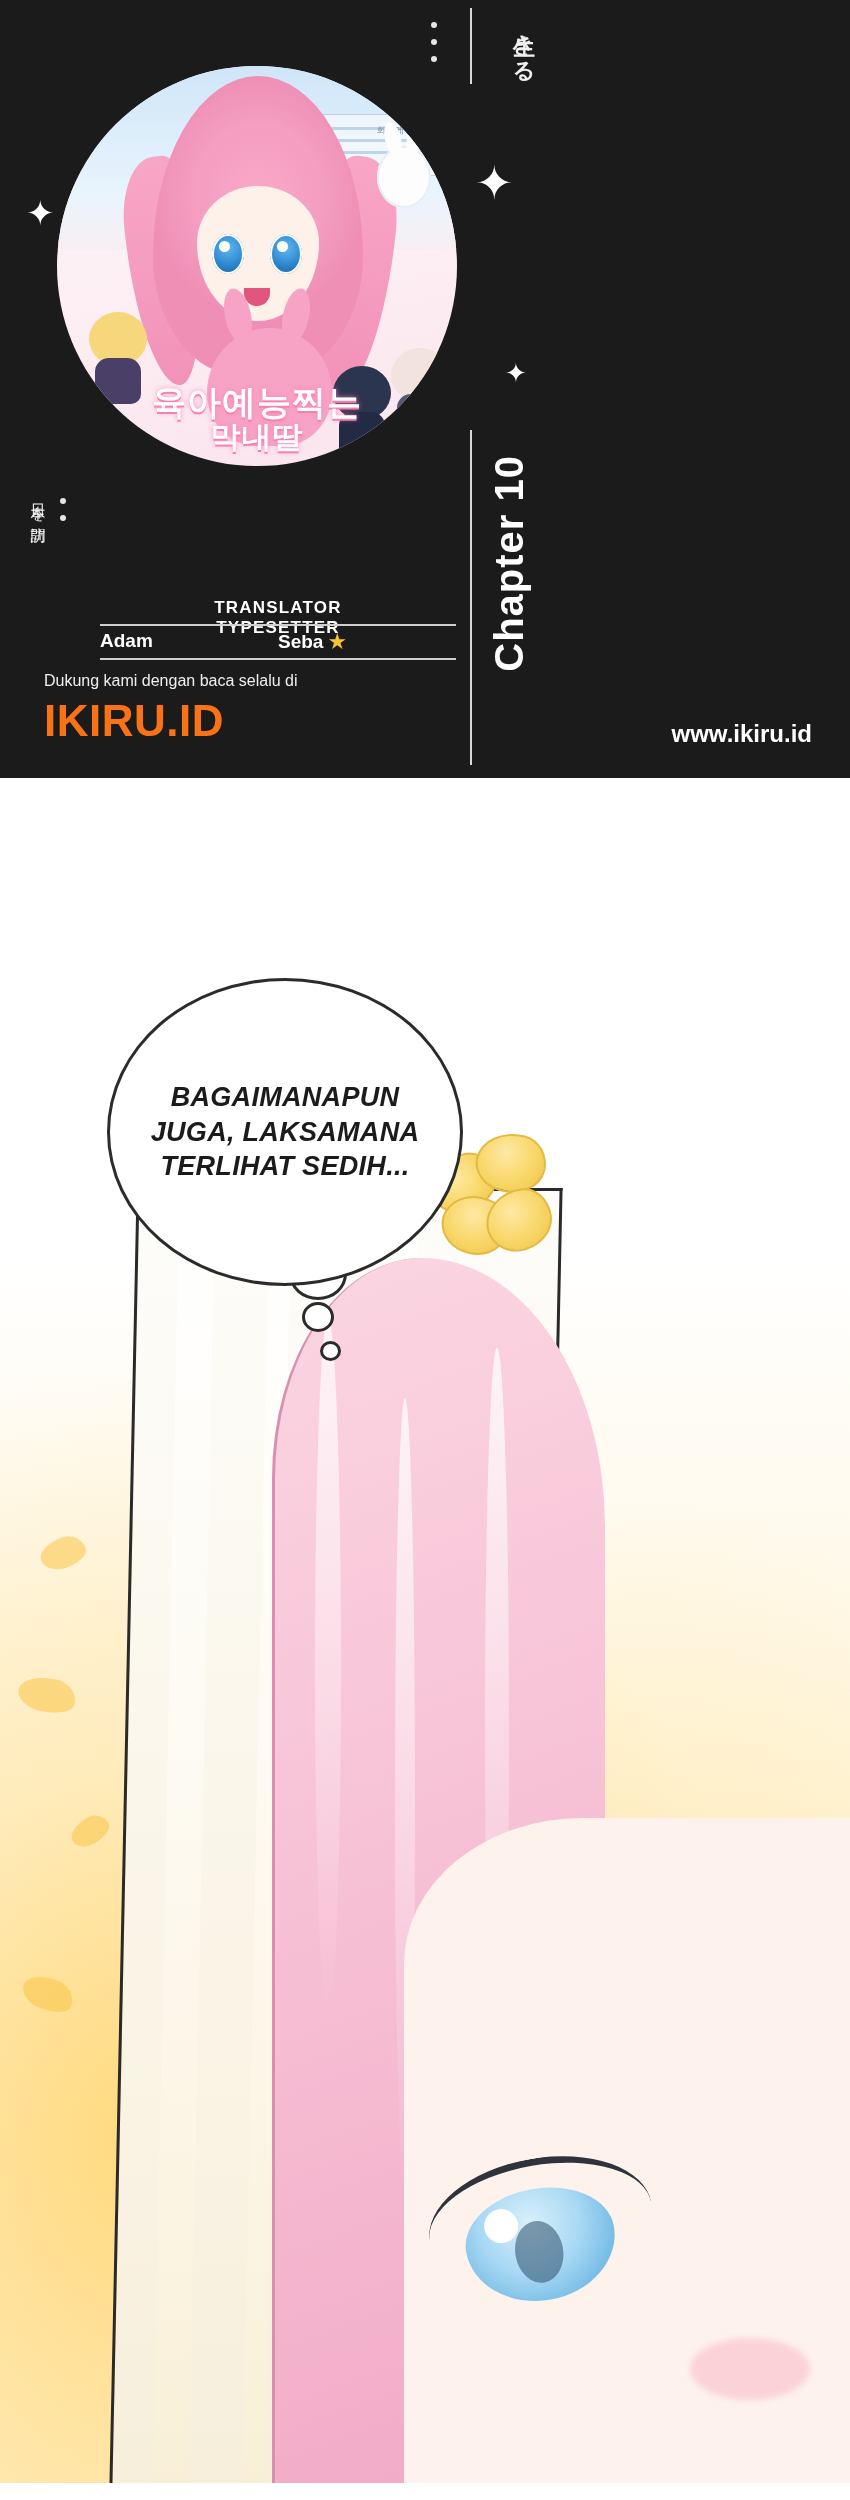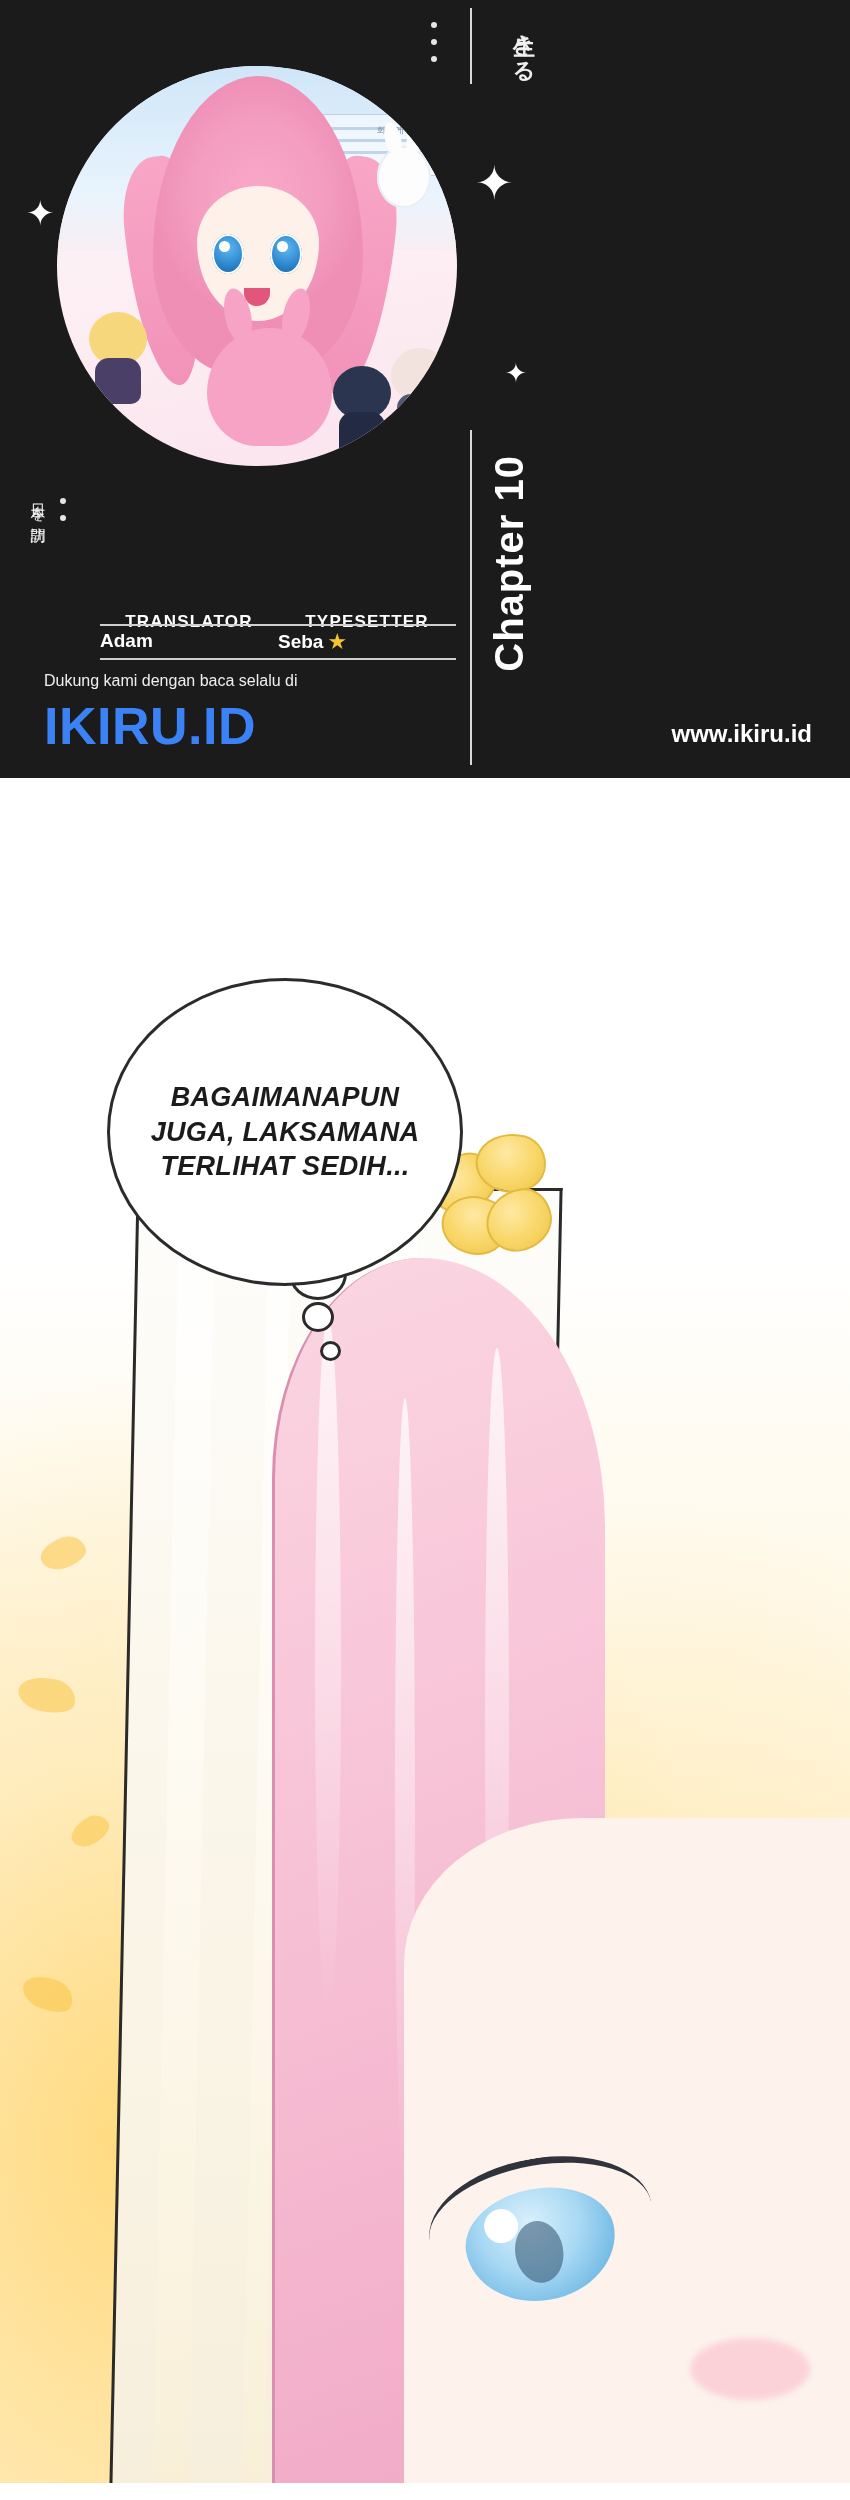--- a/index.html
+++ b/index.html
@@ -289,23 +289,24 @@
     text-align: center;
     color: #ffffff;
     font-size: 22px;
     font-weight: bold;
     line-height: 1.32;
     letter-spacing: .4px;
   }
   .roles {
     position: absolute;
     left: 100px;
-    top: 612px;
+    top: 598px;
     width: 356px;
     display: flex;
+    flex-direction: column;
   }
   .roles .col {
     flex: 1;
     text-align: center;
     color: #ffffff;
     font-size: 17px;
     font-weight: bold;
     letter-spacing: 1.2px;
   }
   .rule-h {
@@ -336,22 +337,22 @@
     position: absolute;
     left: 44px;
     top: 672px;
     color: #efefef;
     font-size: 16px;
   }
   .site-big {
     position: absolute;
     left: 44px;
     top: 696px;
-    color: #3b82f6;
-    font-size: 52px;
+    color: #f97316;
+    font-size: 44px;
     font-weight: bold;
     letter-spacing: .5px;
   }
   .site-small {
     position: absolute;
     right: 38px;
     top: 720px;
     color: #ffffff;
     font-size: 24px;
     font-weight: bold;
@@ -574,20 +575,24 @@
       </div>
       <div class="chibi chibi-white">
         <div class="head"></div>
           <div class="body"></div>
       </div>
       <div class="chibi chibi-dark">
         <div class="head"></div>
           <div class="body"></div>
       </div>
 
+      <div class="kr-title">
+        <span>육아예능찍는</span>
+        <small>막내딸</small>
+      </div>
     </div>
 
 
     <div class="roles">
       <div class="col">TRANSLATOR</div>
       <div class="col">TYPESETTER</div>
     </div>
     <div class="rule-h rule-h1"></div>
     <div class="names">
       <div class="col">Adam</div>

